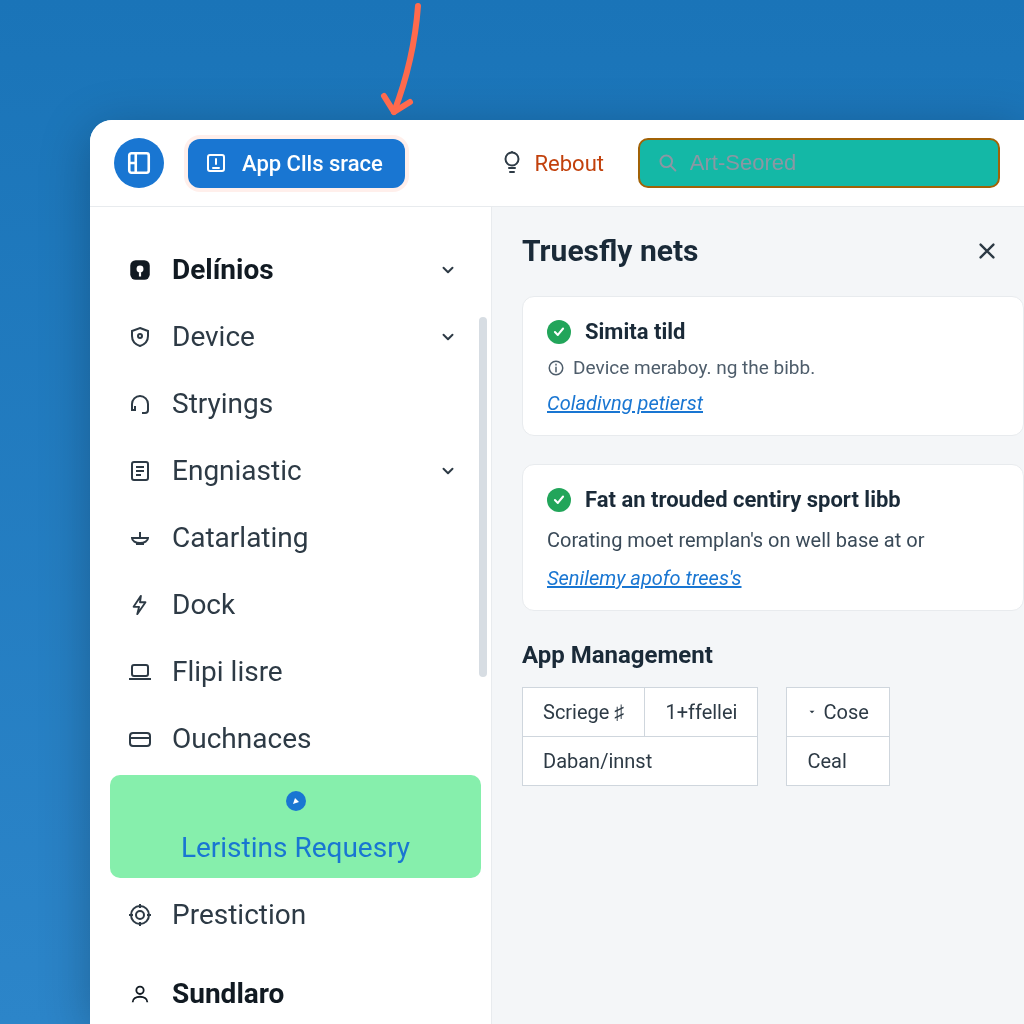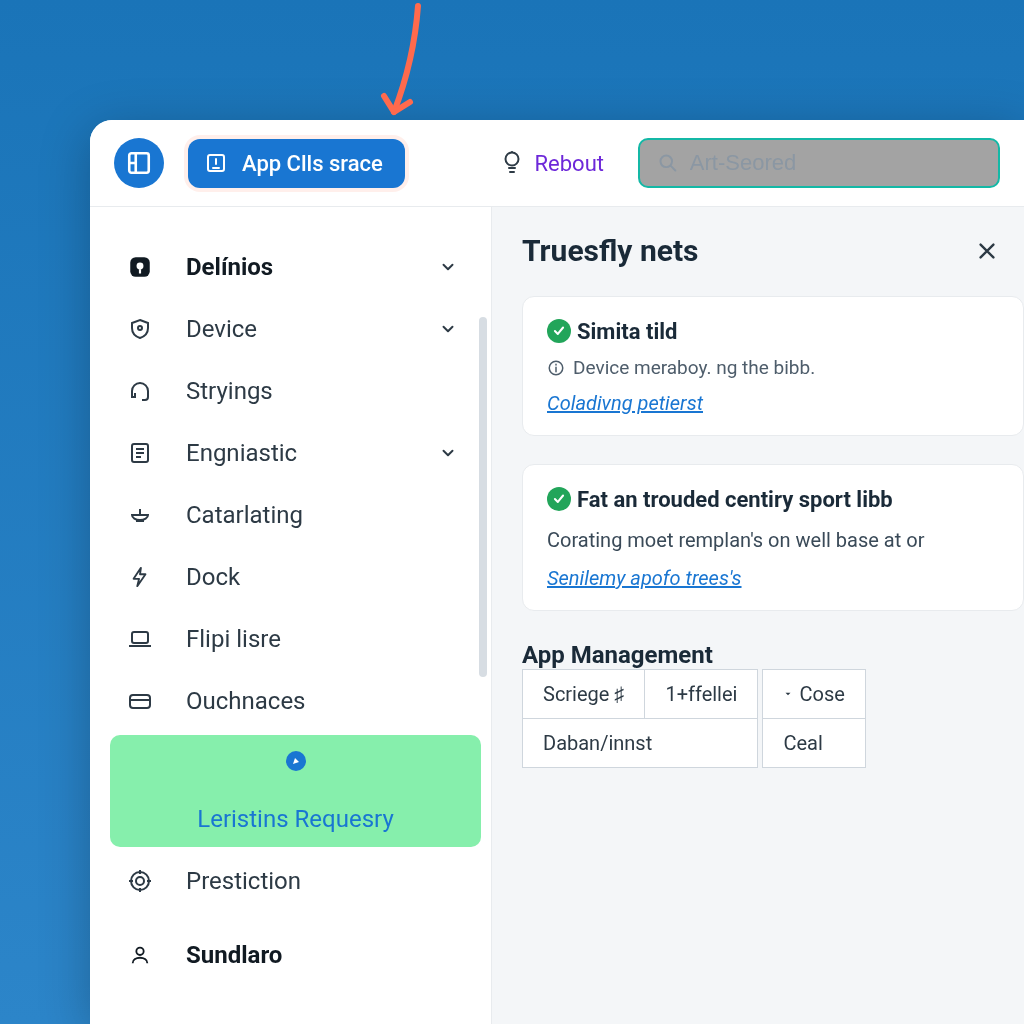--- a/index.html
+++ b/index.html
@@ -58,30 +58,30 @@
     gap: 14px;
     font-size: 22px;
     font-weight: 500;
     box-shadow: 0 0 0 4px rgba(255,120,90,0.12);
   }
   .topbar-link {
     display: flex;
     align-items: center;
     gap: 12px;
     font-size: 22px;
-    color: #6d28d9;
+    color: #c2410c;
     padding: 0 10px;
   }
   .spacer { flex:1; }
   .search-box {
     display: flex;
     align-items: center;
     gap: 12px;
-    background: #a3a3a3;
-    border: 2px solid #14b8a6;
+    background: #14b8a6;
+    border: 2px solid #a16207;
     border-radius: 10px;
     padding: 10px 18px;
     min-width: 280px;
     color: #8b97a3;
     font-size: 22px;
   }
   .search-box input {
     border: none;
     outline: none;
     font-size: 22px;
@@ -110,23 +110,23 @@
     top: 110px;
     right: 4px;
     width: 8px;
     height: 360px;
     background: #d7dde3;
     border-radius: 4px;
   }
   .nav-item {
     display: flex;
     align-items: center;
-    gap: 32px;
+    gap: 18px;
     padding: 14px 16px;
-    font-size: 24px;
+    font-size: 28px;
     color: #2d3a45;
     border-radius: 10px;
     margin: 6px 0;
     cursor: pointer;
   }
   .nav-item.head { font-weight: 700; color: #111a22; }
   .nav-item.active {
     background: #86efac;
     color: #1976d2;
     flex-direction: column;
@@ -165,21 +165,22 @@
   .card {
     background: #fff;
     border: 1px solid #e8ebee;
     border-radius: 12px;
     padding: 22px 24px 20px;
     margin-top: 28px;
     margin-right: 0;
   }
   .card-title-row {
     display: flex;
-    gap: 6px;
+    align-items: center;
+    gap: 14px;
   }
   .check-dot {
     width: 24px;
     height: 24px;
     border-radius: 50%;
     background: #22a55a;
     display: flex;
     align-items: center;
     justify-content: center;
     flex-shrink: 0;
@@ -221,22 +222,22 @@
     font-weight: 700;
     color: #1a2a38;
   }
   .section-sub {
     font-size: 20px;
     color: #3a4a58;
     margin-top: 10px;
   }
   .table-wrap {
     display: flex;
-    gap: 4px;
-    margin-top: 0;
+    gap: 28px;
+    margin-top: 18px;
   }
   table {
     border-collapse: collapse;
   }
   td {
     border: 1px solid #cfd6dd;
     padding: 12px 20px;
     font-size: 20px;
     color: #2d3a45;
     background: #fff;

